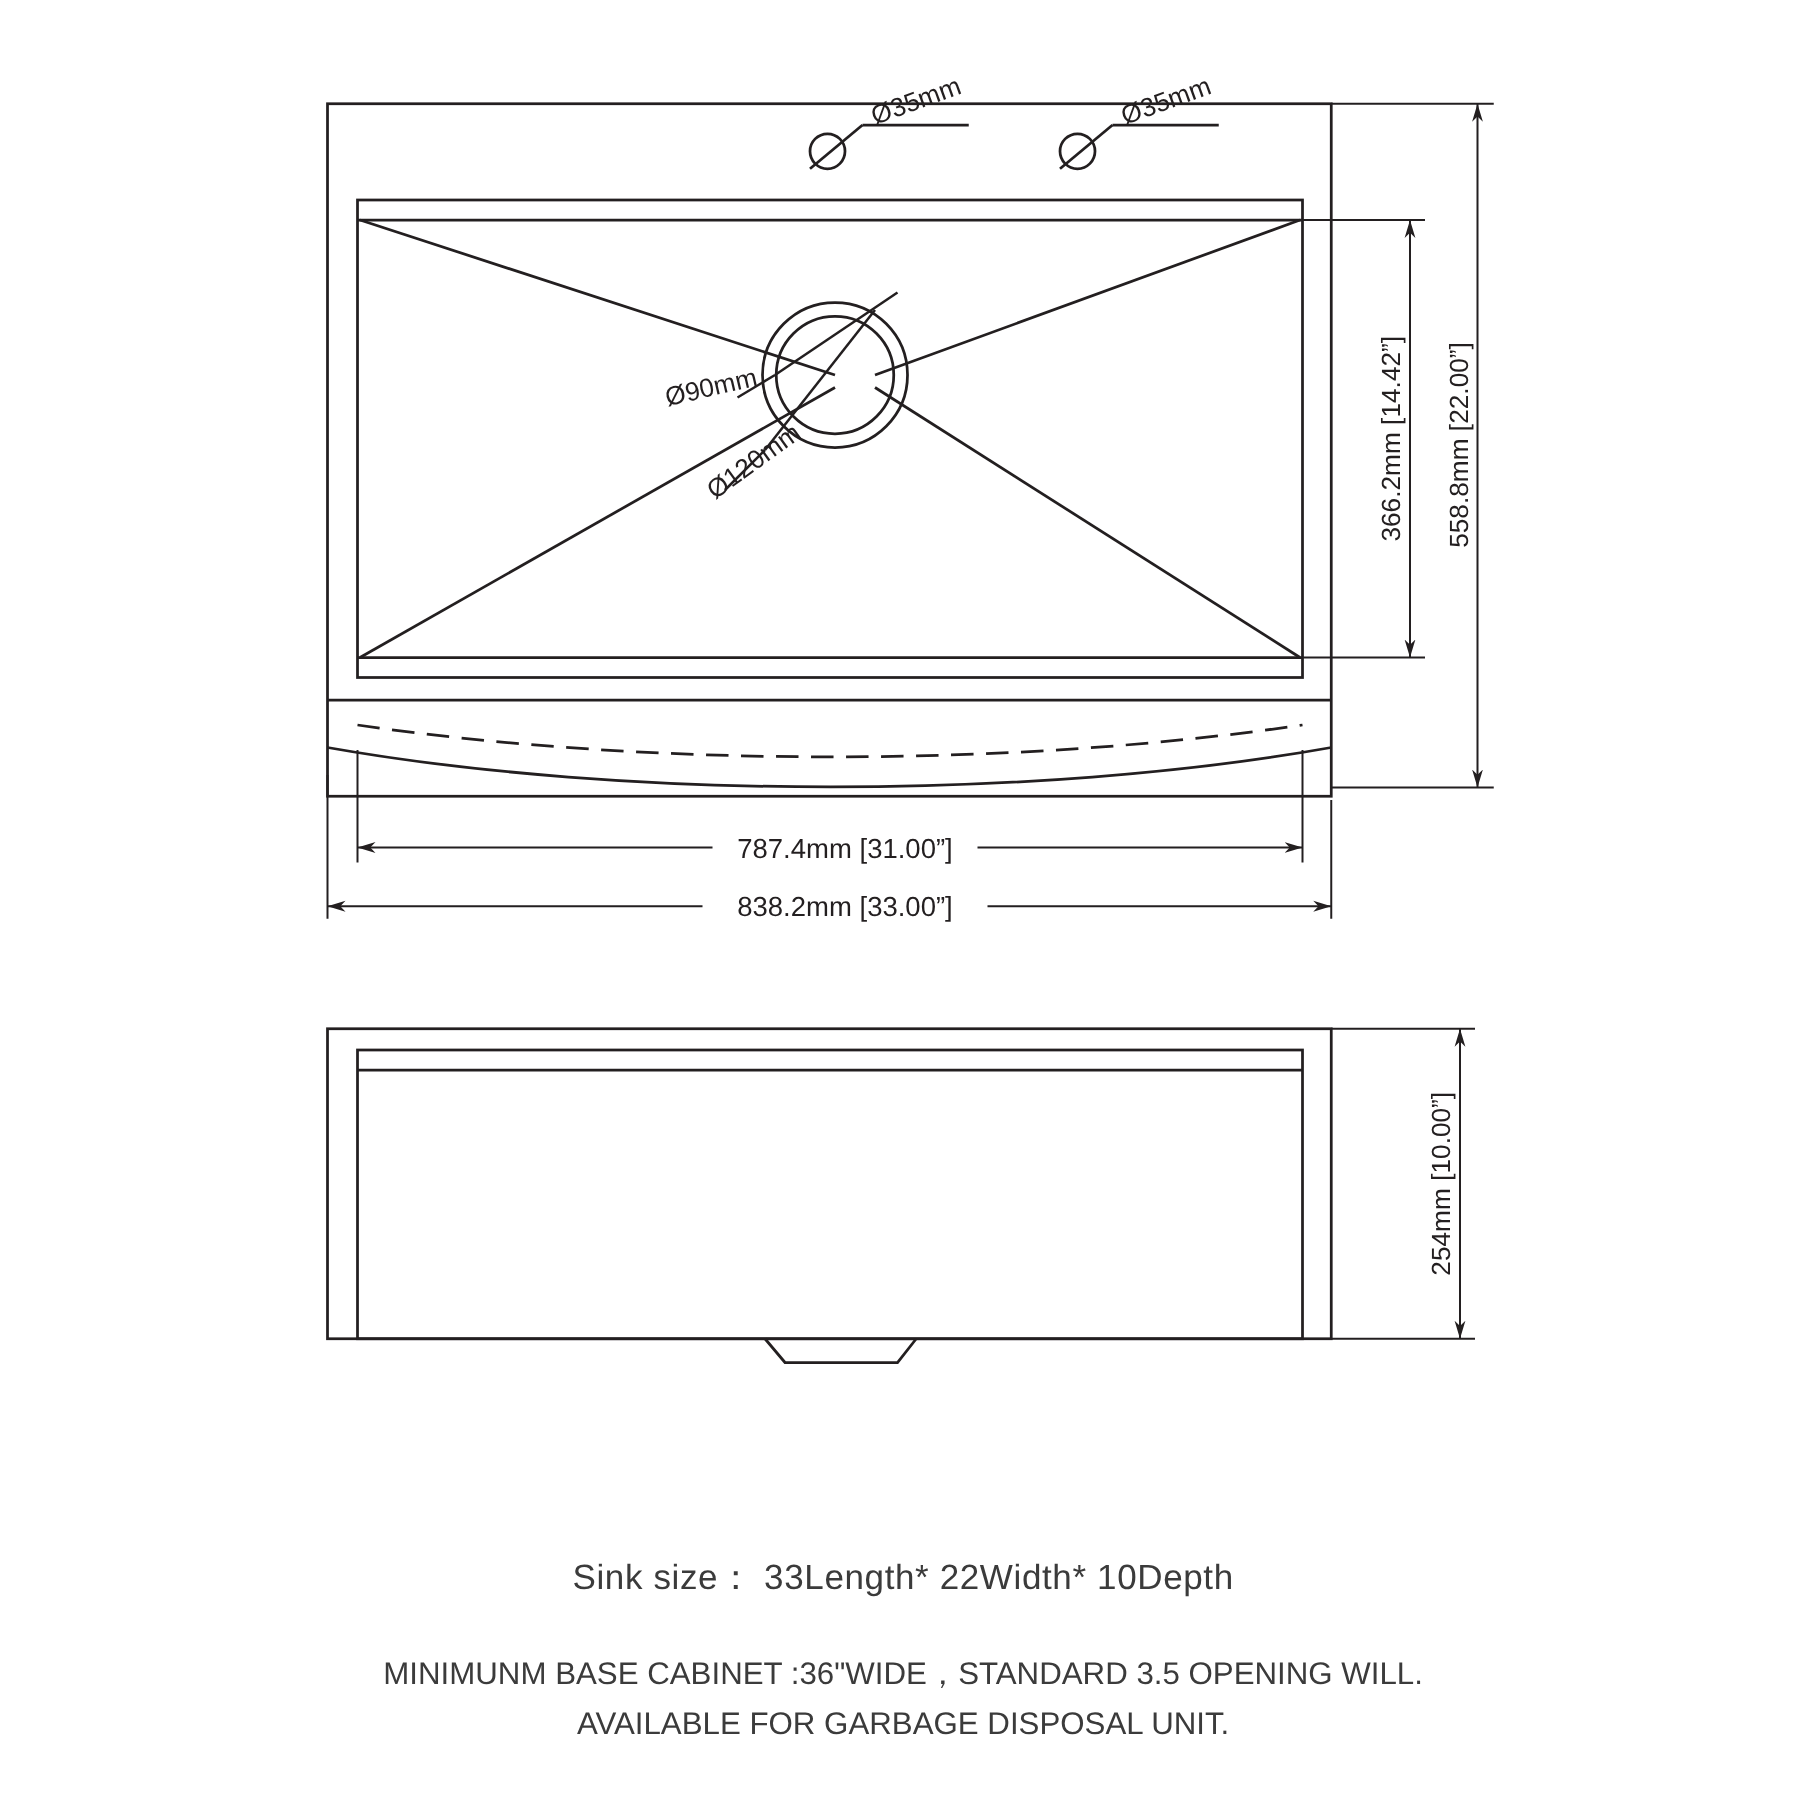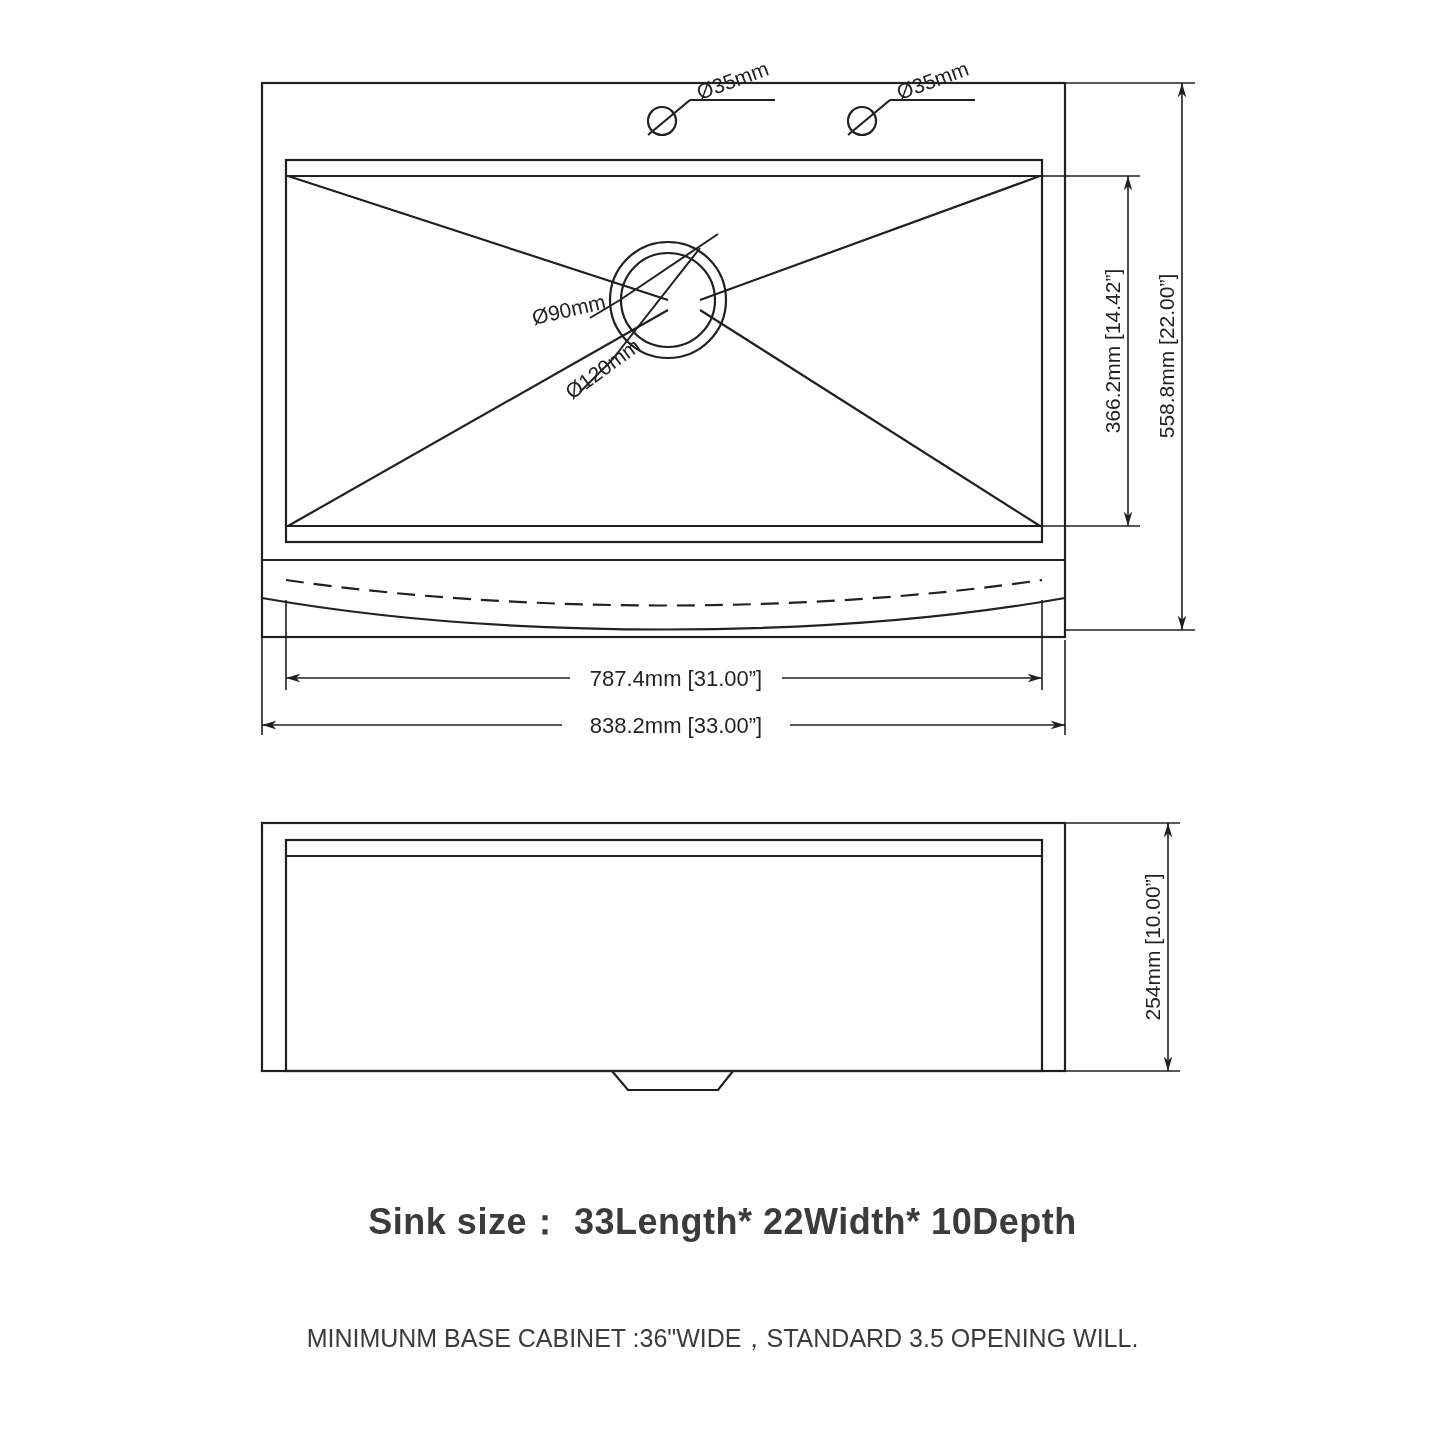--- a/index.html
+++ b/index.html
@@ -27,23 +27,23 @@
     width: 1445px;
     height: 1445px;
   }
   .cap {
     position: absolute;
     width: 100%;
     text-align: center;
     color: #3b3b3b;
   }
   .cap-title {
-    top: 1198px;
-    font-size: 36px;
-    font-weight: bold;
+    top: 1243px;
+    font-size: 28px;
+    font-weight: normal;
     letter-spacing: 0.5px;
   }
   .cap-sub1 {
     top: 1322px;
     font-size: 25px;
   }
   .cap-sub2 {
     top: 1365px;
     font-size: 25px;
   }
@@ -145,14 +145,15 @@
     <g stroke="#231f20" stroke-width="1.6">
       <line x1="1065" y1="823" x2="1180" y2="823"></line>
       <line x1="1065" y1="1071" x2="1180" y2="1071"></line>
       <line x1="1168" y1="823" x2="1168" y2="1071" marker-start="url(#arrR)" marker-end="url(#arrL)"></line>
     </g>
     <text x="1160" y="947" font-size="21" fill="#231f20" text-anchor="middle" transform="rotate(-90 1160 947)">254mm [10.00”]</text>
   </svg>
 
   <div class="cap cap-title">Sink size： 33Length* 22Width* 10Depth</div>
   <div class="cap cap-sub1">MINIMUNM BASE CABINET :36"WIDE，STANDARD 3.5 OPENING WILL.</div>
+  <div class="cap cap-sub2">AVAILABLE FOR GARBAGE DISPOSAL UNIT.</div>
 
 </div>
 
 </body></html>

